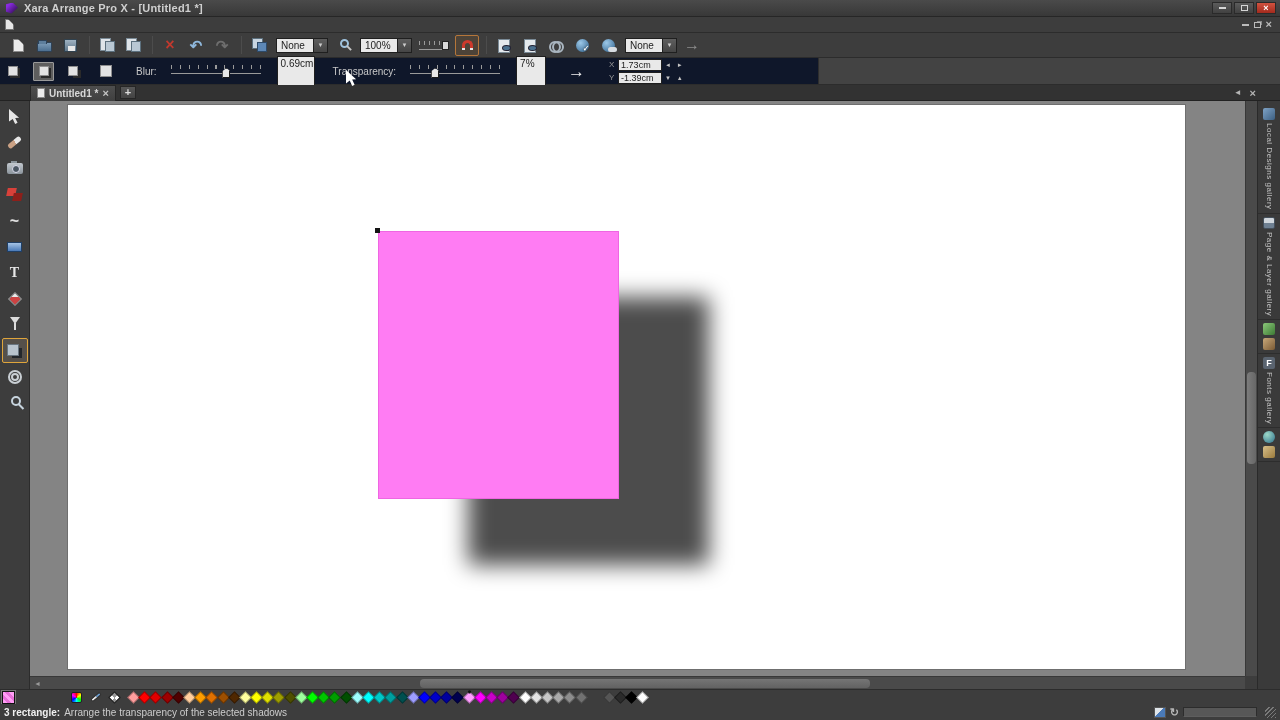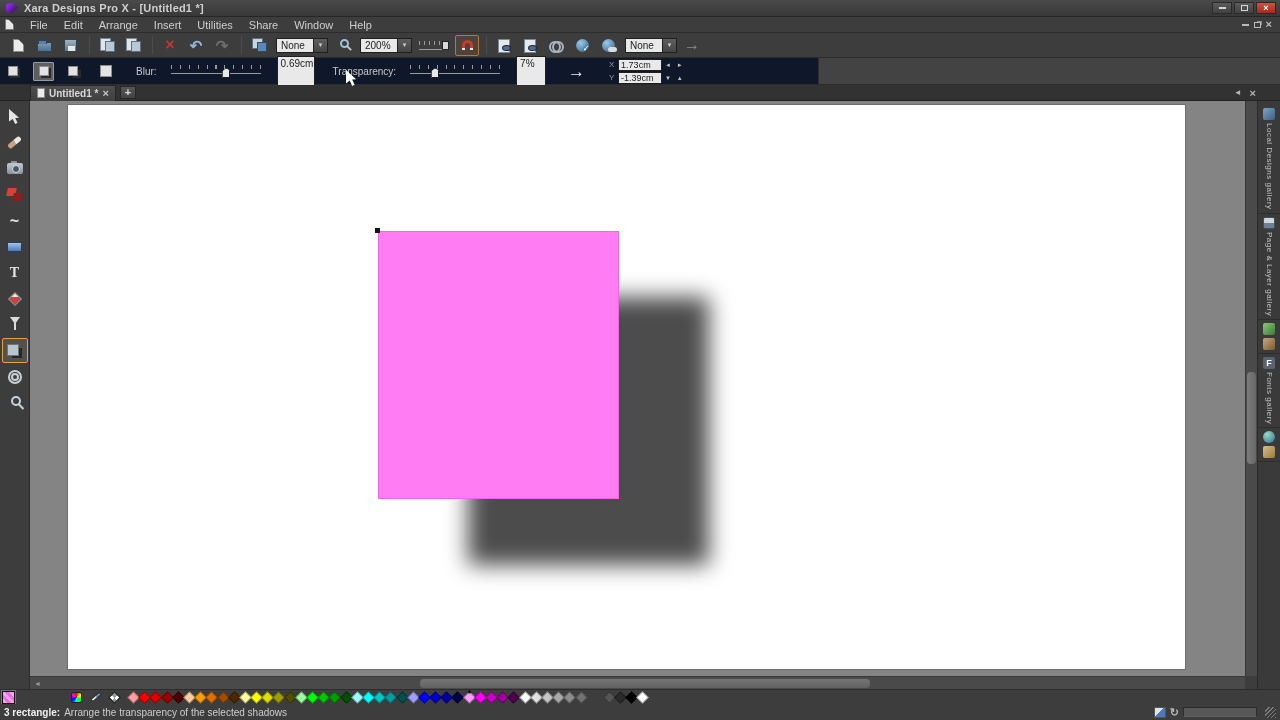--- a/index.html
+++ b/index.html
@@ -173,46 +173,36 @@
   .progress-well{width:74px;height:10px;background:#575757;border:1px solid #2c2c2c;border-bottom-color:#5e5e5e;margin-right:4px;}
   .grip{width:11px;height:11px;background:repeating-linear-gradient(315deg,#7a7a7a 0 1px,transparent 1px 3px);}
   
   .mouse-cursor{position:absolute;left:346px;top:70px;width:11px;height:16px;background:#fff;clip-path:polygon(0 0,0 84%,34% 66%,56% 100%,78% 92%,56% 60%,92% 58%);filter:drop-shadow(0 0 1px #000);z-index:100;}
 </style>
 </head>
 <body>
 
 <div class="titlebar">
   <span class="xara-logo"></span>
-  <span class="title-text">Xara Designs Pro X - [Untitled1 *]</span>
+  <span class="title-text">Xara Arrange Pro X - [Untitled1 *]</span>
   <span class="win-controls">
     <span class="wbtn">
         <span class="bar"></span>
       </span>
     <span class="wbtn">
         <span class="box"></span>
       </span>
     <span class="wbtn close">
         <span>×</span>
       </span>
   </span>
 </div>
 
 <div class="menubar">
   <span class="menu-docicon"></span>
-  <span class="menu-items">
-      <span class="menu-item">File</span>
-      <span class="menu-item">Edit</span>
-      <span class="menu-item">Arrange</span>
-      <span class="menu-item">Insert</span>
-      <span class="menu-item">Utilities</span>
-      <span class="menu-item">Share</span>
-      <span class="menu-item">Window</span>
-      <span class="menu-item">Help</span>
-    </span>
   <span class="doc-controls">
     <span class="bar"></span>
     <span class="box"></span>
     <span class="x">×</span>
   </span>
 </div>
 
 <div class="toolbar1">
   <span class="tb">
       <span class="i-doc"></span>
@@ -245,21 +235,21 @@
       <span class="i-xform"></span>
     </span>
   <span class="combo">
     <span class="combo-field">None</span>
     <span class="combo-btn">▼</span>
   </span>
   <span class="tb">
       <span class="i-mag"></span>
     </span>
   <span class="combo">
-    <span class="combo-field">200%</span>
+    <span class="combo-field">100%</span>
     <span class="combo-btn">▼</span>
   </span>
   <span class="tb" style="width:38px">
       <span class="i-feather"></span>
     </span>
   <span class="tb active">
       <span class="i-magnet"></span>
     </span>
   <span class="sep"></span>
   <span class="tb">

